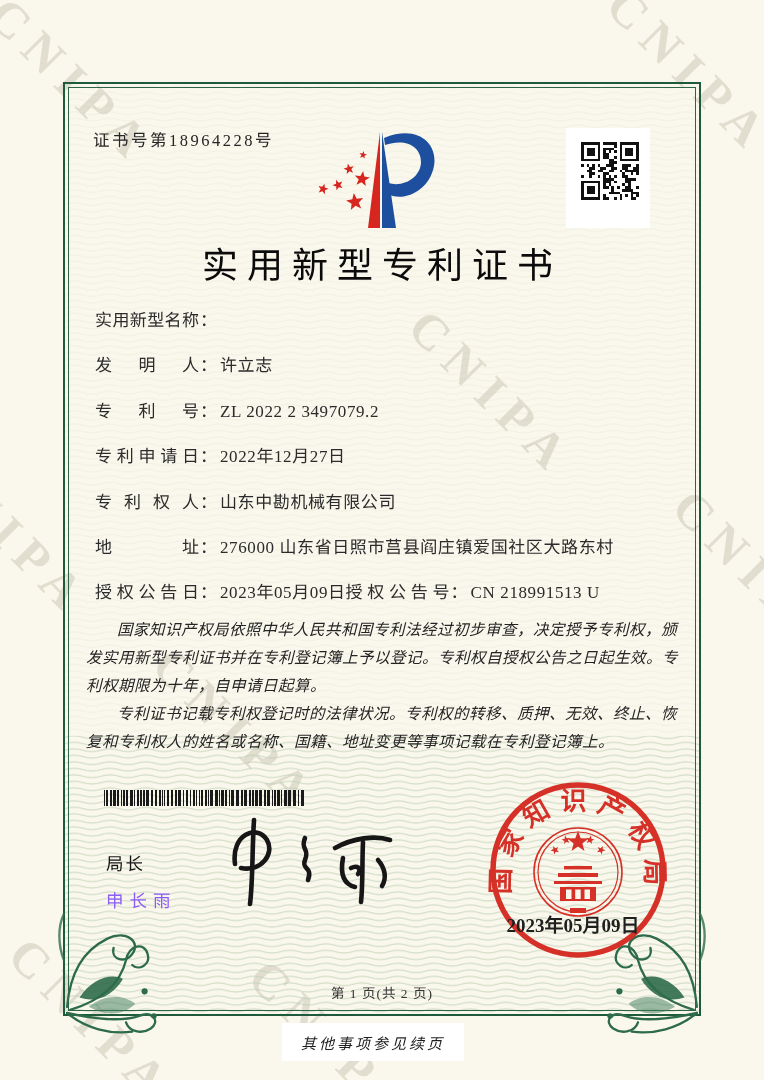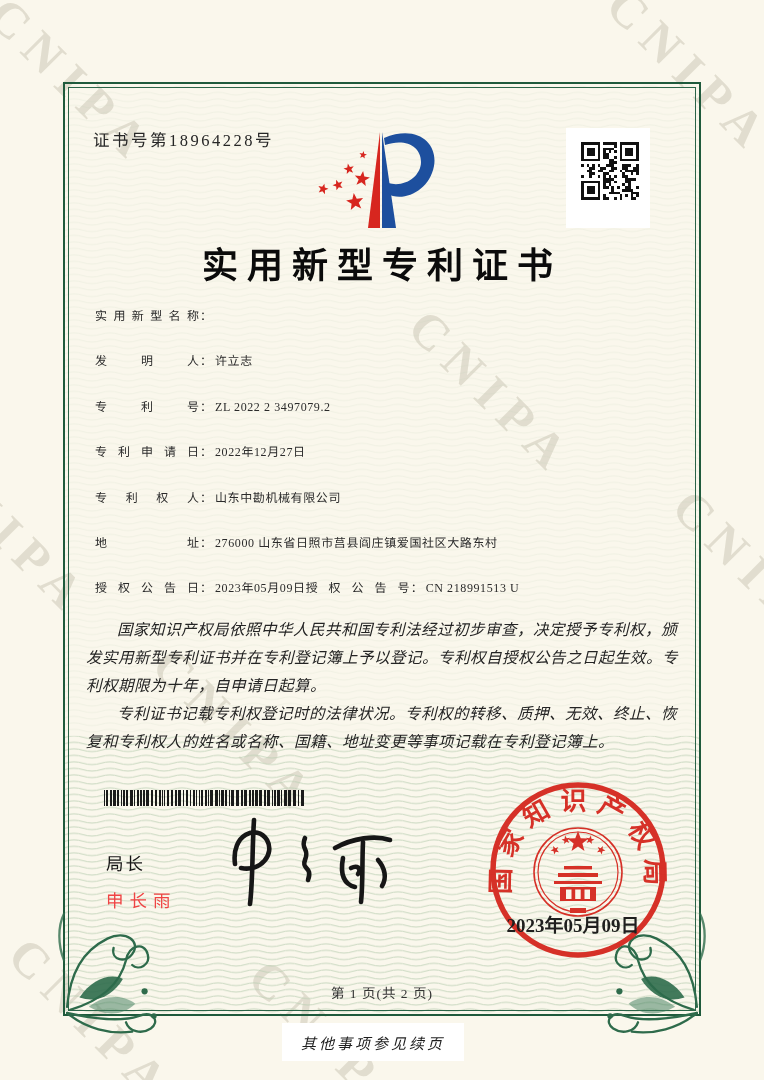--- a/index.html
+++ b/index.html
@@ -19,38 +19,38 @@
   .frame-inner{position:absolute;inset:3px;border:1px solid #2b6448;}
   .guilloche{position:absolute;inset:0;width:100%;height:100%;}
   .overlay{position:absolute;left:0;top:0;width:764px;height:1080px;pointer-events:none;}
   
   .cert-no{position:absolute;left:93px;top:127px;font-size:16.5px;letter-spacing:2.5px;color:#262626;}
   .logo{position:absolute;left:312px;top:128px;}
   .qr-box{position:absolute;left:566px;top:128px;width:84px;height:100px;background:#ffffff;}
   .qr-box svg{position:absolute;left:15px;top:14px;}
   .title{
     position:absolute;left:0;top:236px;width:100%;text-align:center;
-    font-size:36px;font-weight:bold;letter-spacing:9px;color:#0b0b0b;
+    font-size:36px;font-weight:normal;letter-spacing:9px;color:#0b0b0b;
   }
   
   .fields{position:absolute;left:95px;top:306px;width:580px;}
-  .frow{display:flex;align-items:baseline;height:45.4px;font-size:12px;color:#2b2b2b;}
+  .frow{display:flex;align-items:baseline;height:45.4px;font-size:17px;color:#2b2b2b;}
   .fgroup{display:flex;align-items:flex-end;}
   .flabel{display:inline-block;width:104px;text-align:justify;text-align-last:justify;}
   .fcolon{margin-left:1px;}
   .fvalue{margin-left:3px;letter-spacing:0.6px;}
   .fgroup + .fgroup{}
   
   .body-text{position:absolute;left:86px;top:616px;width:598px;font-size:15.5px;line-height:28px;color:#242424;font-style:italic;}
   .body-text p{margin:0;text-indent:2em;letter-spacing:0.5px;}
   
   .barcode{position:absolute;left:104px;top:790px;}
   
   .sig-title{position:absolute;left:106px;top:850px;font-size:17.5px;letter-spacing:2px;color:#141414;}
-  .sig-name{position:absolute;left:106px;top:887px;font-size:17.5px;letter-spacing:6px;color:#ef4444;}
+  .sig-name{position:absolute;left:106px;top:887px;font-size:17.5px;letter-spacing:6px;color:#8b5cf6;}
   .sig-script{position:absolute;left:205px;top:812px;}
   
   .seal{position:absolute;left:488px;top:780px;opacity:0.95;}
   
   .page-info{position:absolute;left:0;top:982px;width:100%;text-align:center;font-size:13.5px;letter-spacing:1px;color:#333;}
   .cont-box{
     position:absolute;left:282px;top:1023px;width:182px;height:38px;background:#ffffff;
     display:flex;align-items:center;justify-content:center;
     font-size:15px;font-style:italic;letter-spacing:3px;color:#1e1e1e;z-index:6;
   }

